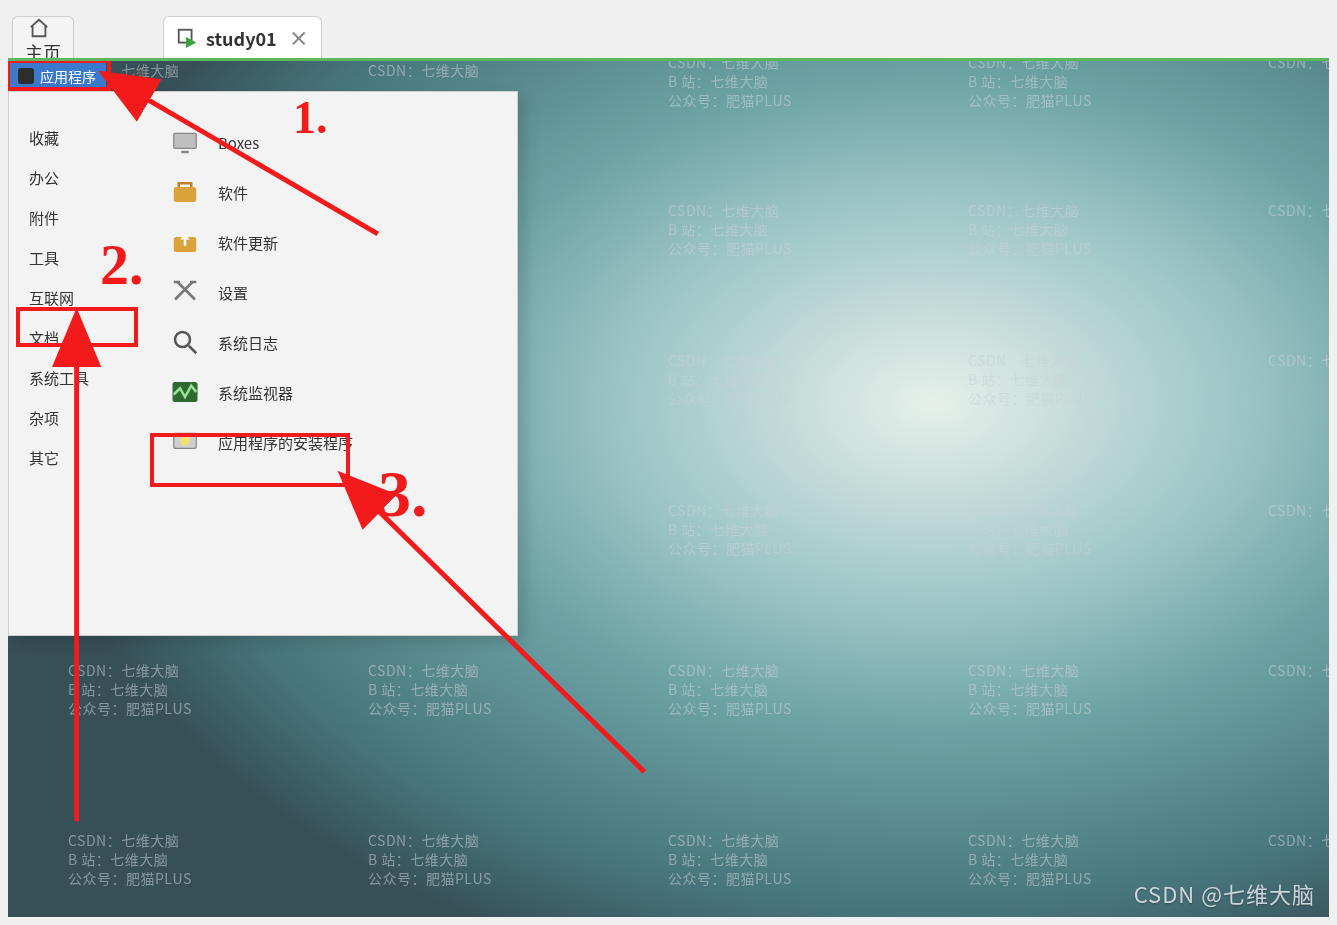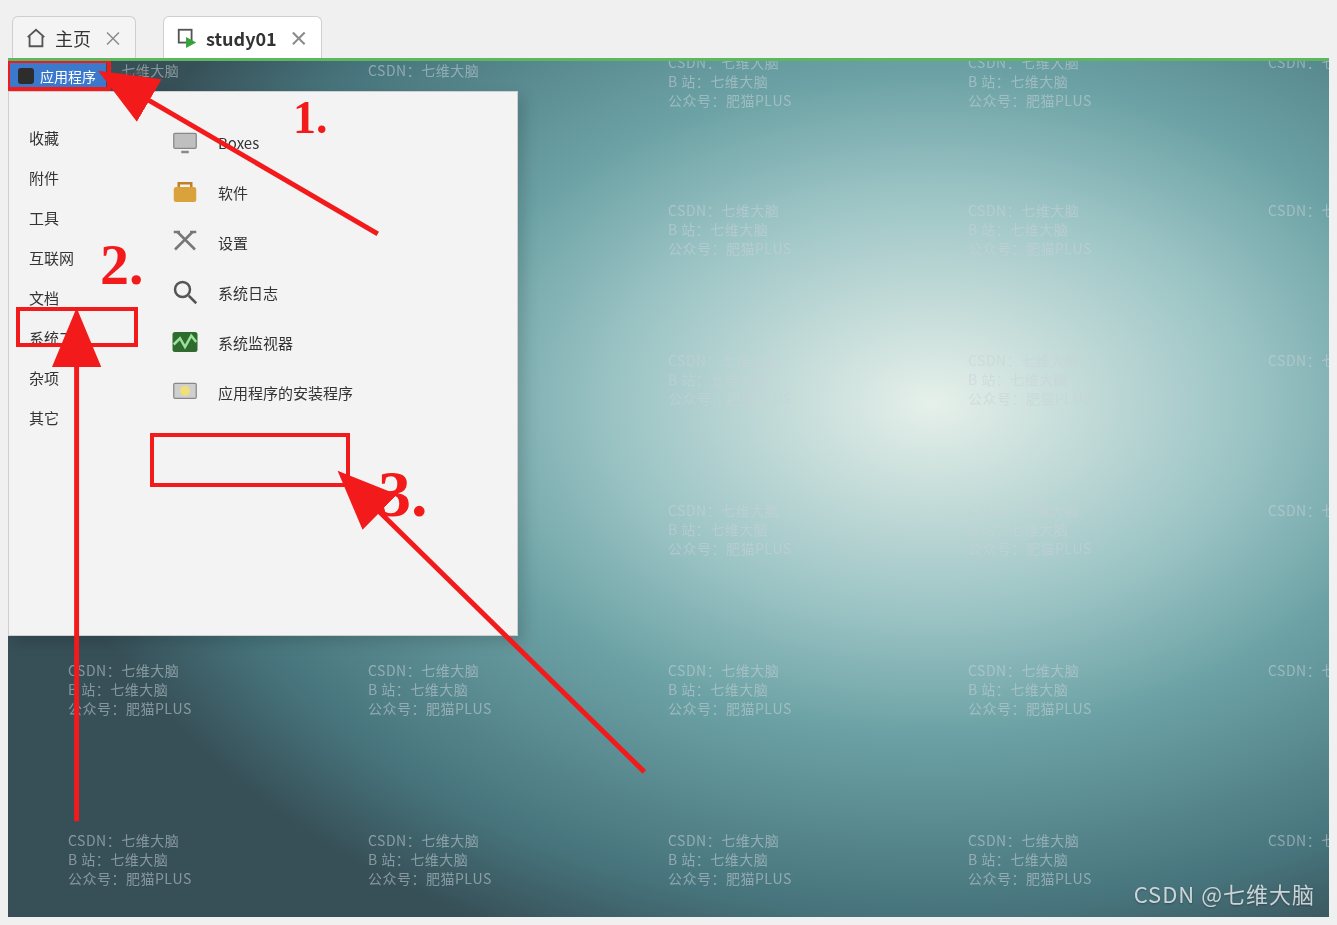--- a/index.html
+++ b/index.html
@@ -2,21 +2,21 @@
 <html><head>
 <meta charset="utf-8">
 <style>
   * { box-sizing: border-box; }
   html, body { margin:0; padding:0; width:1337px; height:925px; font-family: "Noto Sans CJK SC","Microsoft YaHei",Arial,sans-serif; overflow:hidden; }
   body { background:#f0f0f0; }
 
   
   .outer-bar { position:absolute; left:8px; top:6px; right:8px; height:52px; background:#f0f0f0; }
   .tab { position:absolute; top:10px; height:42px; background:#ffffff; border:1px solid #cfcfcf; border-bottom:none; border-radius:6px 6px 0 0; display:flex; align-items:center; padding:0 12px; font-size:18px; color:#333; }
-  .tab.inactive { background:#f4f4f4; }
+  .tab.inactive { background:#f4f4f4;flex-direction:column; }
   .tab .close { margin-left:12px; color:#8a8a8a; font-size:20px; line-height:1; }
   .tab .ticon { width:22px; height:22px; margin-right:8px; display:flex; align-items:center; justify-content:center; }
   .tab .label { }
   .tab.active { font-weight:700; }
 
   
   .vm {
     position:absolute; left:8px; top:58px; right:8px; bottom:8px;
     background: radial-gradient(900px 600px at 70% 40%, #e6f0ea 0%, #9cc4c5 35%, #6ca2a5 55%, #47747c 85%, #374f57 100%);
     border-top:3px solid #5cb85e; 
@@ -124,20 +124,23 @@
       <span>位置</span>
     </div>
   </div>
 
   <div class="popup">
     <div class="cats">
       <div class="cat">
           <span>收藏</span>
         </div>
       <div class="cat">
+          <span>办公</span>
+        </div>
+      <div class="cat">
           <span>附件</span>
         </div>
       <div class="cat">
           <span>工具</span>
         </div>
       <div class="cat">
           <span>互联网</span>
         </div>
       <div class="cat">
           <span>文档</span>
@@ -163,20 +166,29 @@
         <span>Boxes</span>
       </div>
       <div class="app">
         <span class="aicon">
             <svg class="svgicon" viewBox="0 0 24 24">
               <rect x="3" y="8" width="18" height="12" rx="2" fill="#d9a23a"></rect>
               <path d="M7 8 V5 h10 v3" fill="none" stroke="#c08028" stroke-width="2"></path>
             </svg>
           </span>
         <span>软件</span>
+      </div>
+      <div class="app">
+        <span class="aicon">
+            <svg class="svgicon" viewBox="0 0 24 24">
+              <rect x="3" y="8" width="18" height="12" rx="2" fill="#d9a23a"></rect>
+              <path d="M12 6 l4 4 h-3 v5 h-2 v-5 h-3 z" fill="#fff"></path>
+            </svg>
+          </span>
+        <span>软件更新</span>
       </div>
       <div class="app">
         <span class="aicon">
             <svg class="svgicon" viewBox="0 0 24 24">
               <path d="M4 18 L18 4 M6 4 L20 18" stroke="#777" stroke-width="2"></path>
               <rect x="3" y="3" width="5" height="2" fill="#777"></rect>
               <rect x="16" y="3" width="5" height="2" fill="#777"></rect>
             </svg>
           </span>
         <span>设置</span>

